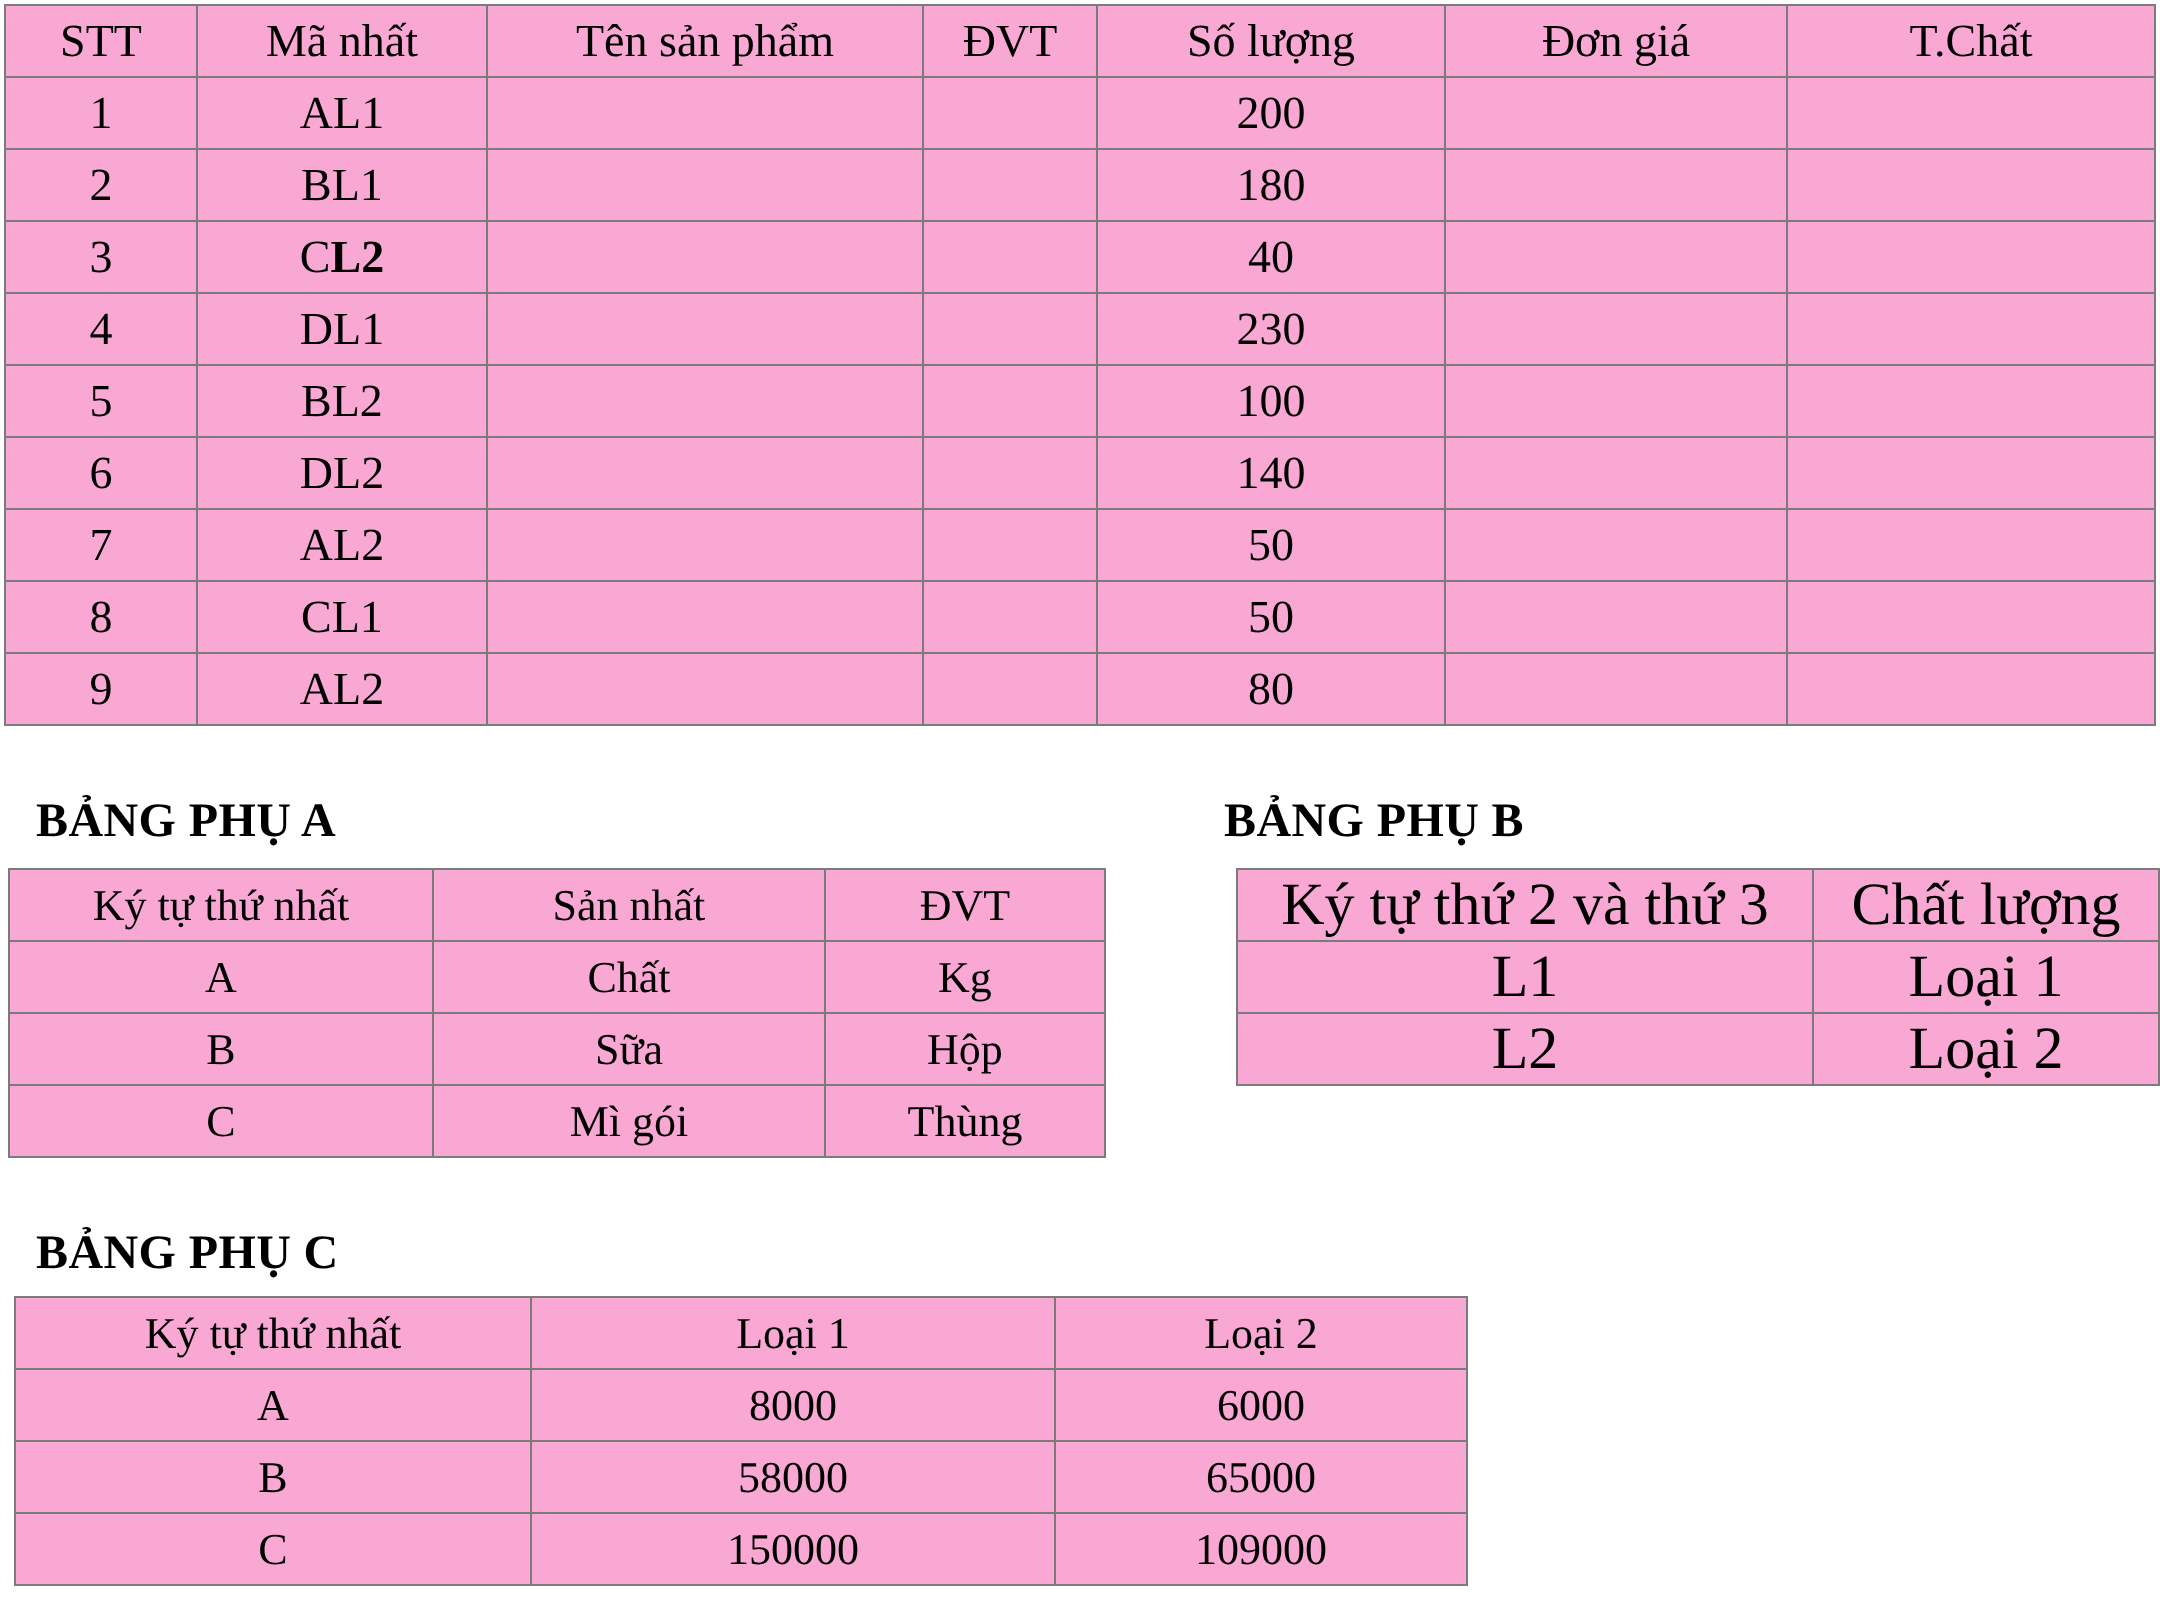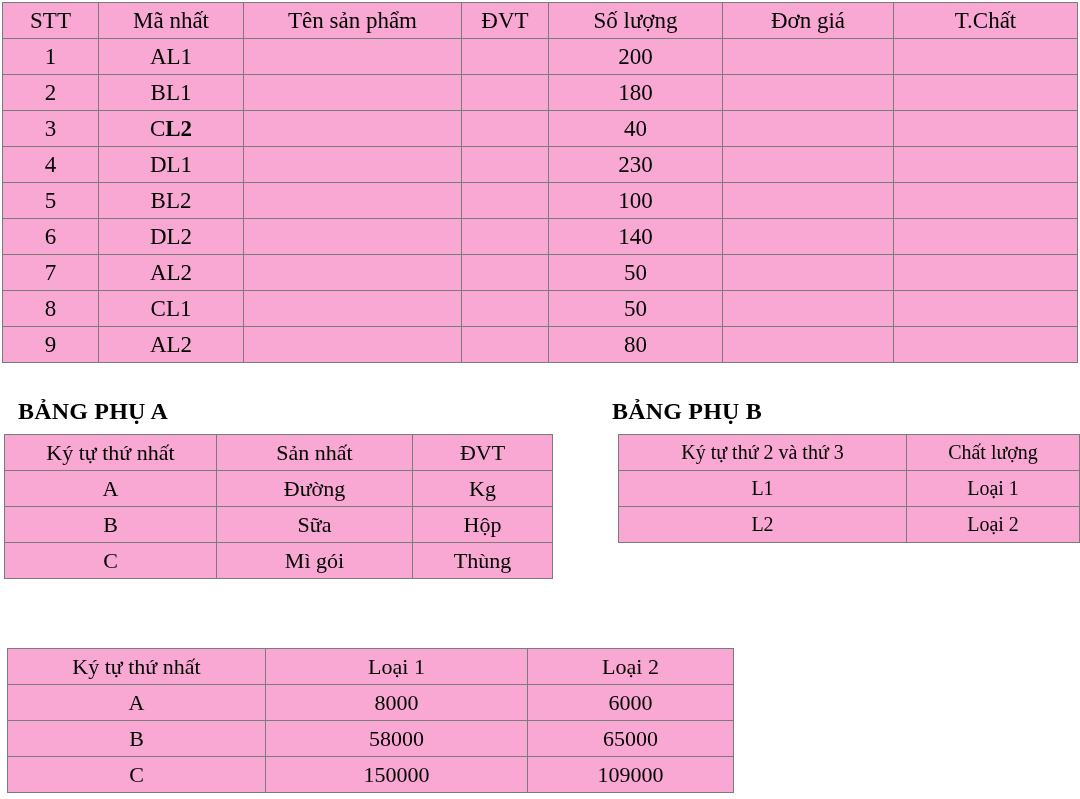--- a/index.html
+++ b/index.html
@@ -99,21 +99,21 @@
 
   
   #table-b-wrap {
     position: absolute;
     left: 618px;
     top: 434px;
   }
   #table-b { width: 461px; }
   #table-b td, #table-b th {
     height: 35px;
-    font-size: 20px;
+    font-size: 30px;
     line-height: 35px;
   }
   .b-col-1 { width: 288px; }
   .b-col-2 { width: 173px; }
 
   
   #table-c-wrap {
     position: absolute;
     left: 7px;
     top: 648px;
@@ -253,21 +253,21 @@
       <thead>
         <tr>
           <th>Ký tự thứ nhất</th>
           <th>Sản nhất</th>
           <th>ĐVT</th>
         </tr>
       </thead>
       <tbody id="table-a-body">
           <tr>
             <td>A</td>
-            <td>Đường</td>
+            <td>Chất</td>
             <td>Kg</td>
           </tr>
           <tr>
             <td>B</td>
             <td>Sữa</td>
             <td>Hộp</td>
           </tr>
           <tr>
             <td>C</td>
             <td>Mì gói</td>
@@ -297,20 +297,21 @@
             <td>Loại 1</td>
           </tr>
           <tr>
             <td>L2</td>
             <td>Loại 2</td>
           </tr>
         </tbody>
     </table>
   </div>
 
+  <div class="section-title" id="title-c">BẢNG PHỤ C</div>
 
   <div id="table-c-wrap">
     <table class="grid" id="table-c">
       <colgroup>
           <col class="c-col-1">
           <col class="c-col-2">
           <col class="c-col-3">
         </colgroup>
       <thead>
         <tr>

